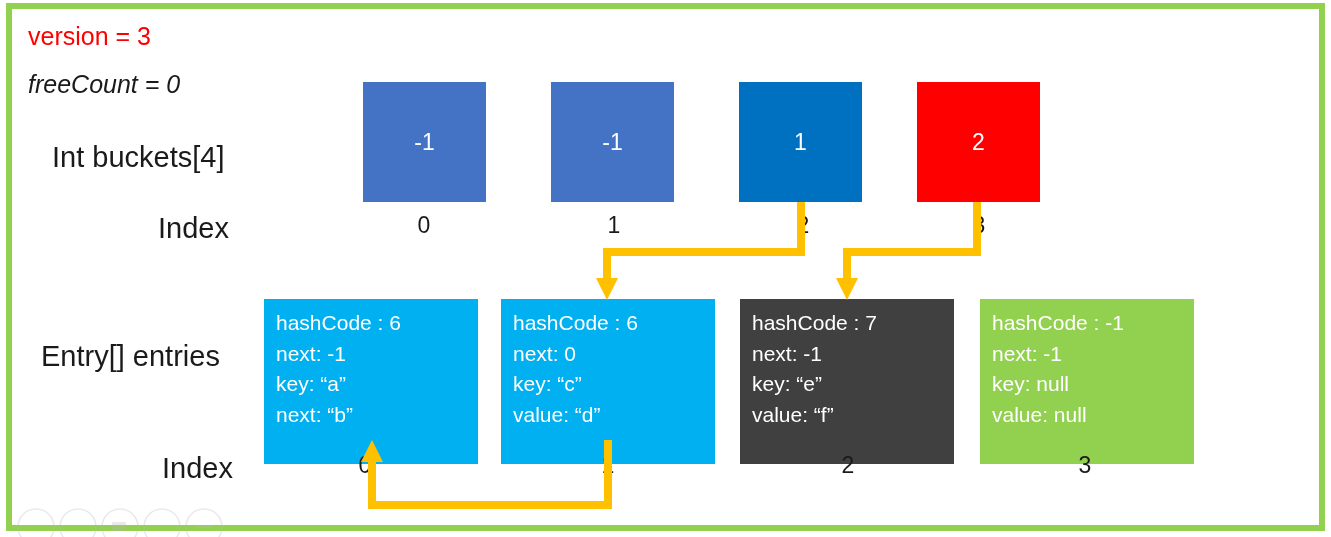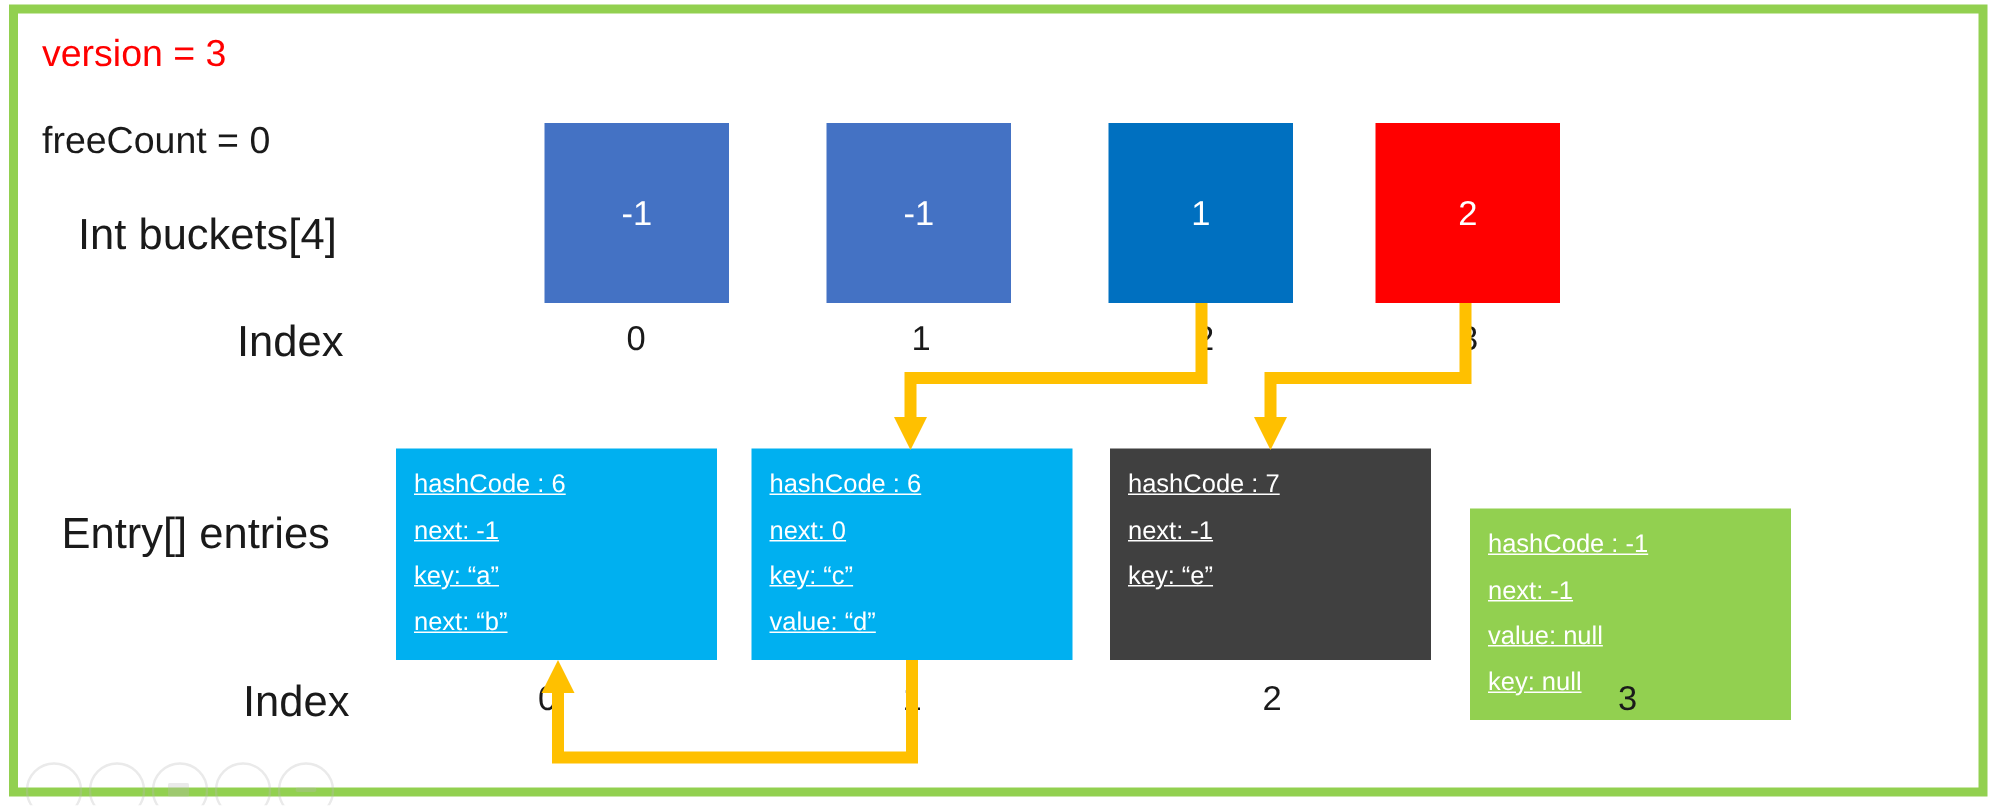--- a/index.html
+++ b/index.html
@@ -35,21 +35,21 @@
   .hdr {
     position: absolute;
     left: 28px;
     font-size: 25px;
     line-height: 31px;
     color: #1a1a1a;
     white-space: nowrap;
   }
   .hdr.l1 { top: 21px; color: #FF0000; }
   .hdr.l2 { top: 52px; }
-  .hdr.l3 { top: 79px; }
+  .hdr.l3 { top: 69px; font-style: italic; }
 
   
   .rowlabel {
     position: absolute;
     font-size: 29px;
     color: #1a1a1a;
     white-space: nowrap;
   }
   .lbl-buckets { left: 52px;  top: 141px; }
   .lbl-entries { left: 26px;  top: 340px; margin-left: 15px; }
@@ -77,28 +77,27 @@
     width: 40px;
   }
   .idxrow-top { top: 212px; }
   .idxrow-bot { top: 452px; }
 
   
   .entry {
     position: absolute;
     top: 299px;
     width: 214px;
-    height: 141px;
+    height: 165px;
     color: #ffffff;
-    font-size: 17px;
+    font-size: 21px;
     line-height: 30.5px;
     padding: 9px 0 0 12px;
     box-sizing: border-box;
     white-space: nowrap;
-    text-decoration: underline;
   }
   .entry div { white-space: nowrap; }
 
   
   #links {
     position: absolute;
     left: 0; top: 0;
     width: 1331px;
     height: 537px;
     pointer-events: none;
@@ -154,26 +153,27 @@
   <div class="entry" id="entry1" style="left: 501px; background: rgb(0, 176, 240);">
     <div>hashCode : 6</div>
     <div>next: 0</div>
     <div>key: “c”</div>
     <div>value: “d”</div>
   </div>
   <div class="entry" id="entry2" style="left: 740px; background: #404040;">
     <div>hashCode : 7</div>
     <div>next: -1</div>
     <div>key: “e”</div>
-  </div>
-  <div class="entry" id="entry3" style="left: 980px; background: rgb(146, 208, 80); margin-top: 40px;">
+    <div>value: “f”</div>
+  </div>
+  <div class="entry" id="entry3" style="left: 980px; background: rgb(146, 208, 80);">
     <div>hashCode : -1</div>
     <div>next: -1</div>
+    <div>key: null</div>
     <div>value: null</div>
-    <div>key: null</div>
   </div>
 
   <div class="idxnum idxrow-bot" style="left:345px">0</div>
   <div class="idxnum idxrow-bot" style="left:588px">1</div>
   <div class="idxnum idxrow-bot" style="left:828px">2</div>
   <div class="idxnum idxrow-bot" style="left:1065px">3</div>
 
   <svg id="links" viewBox="0 0 1331 537">
 
     <polyline id="conn0" points="801,202 801,252 607,252 607,288" fill="none" stroke-width="8" stroke-linejoin="miter" stroke-linecap="butt" stroke="#FFC000"></polyline>

